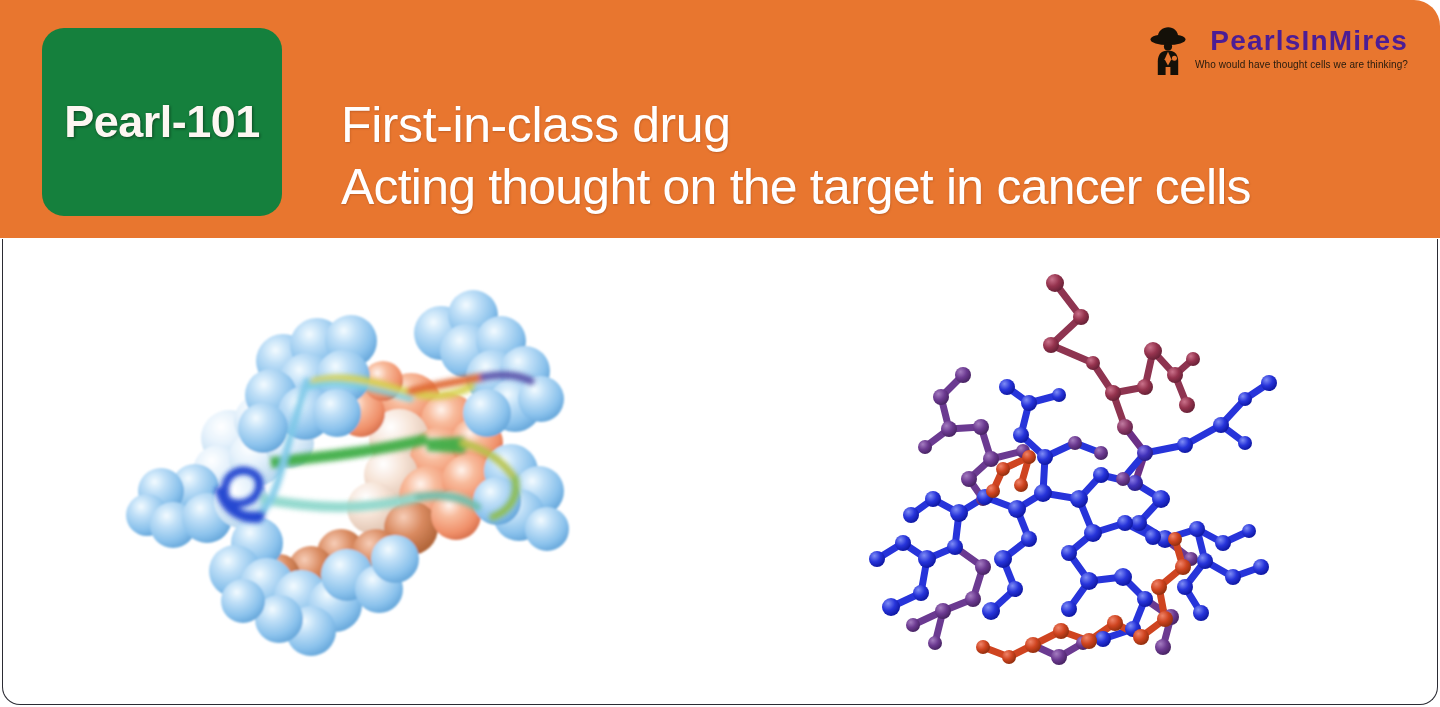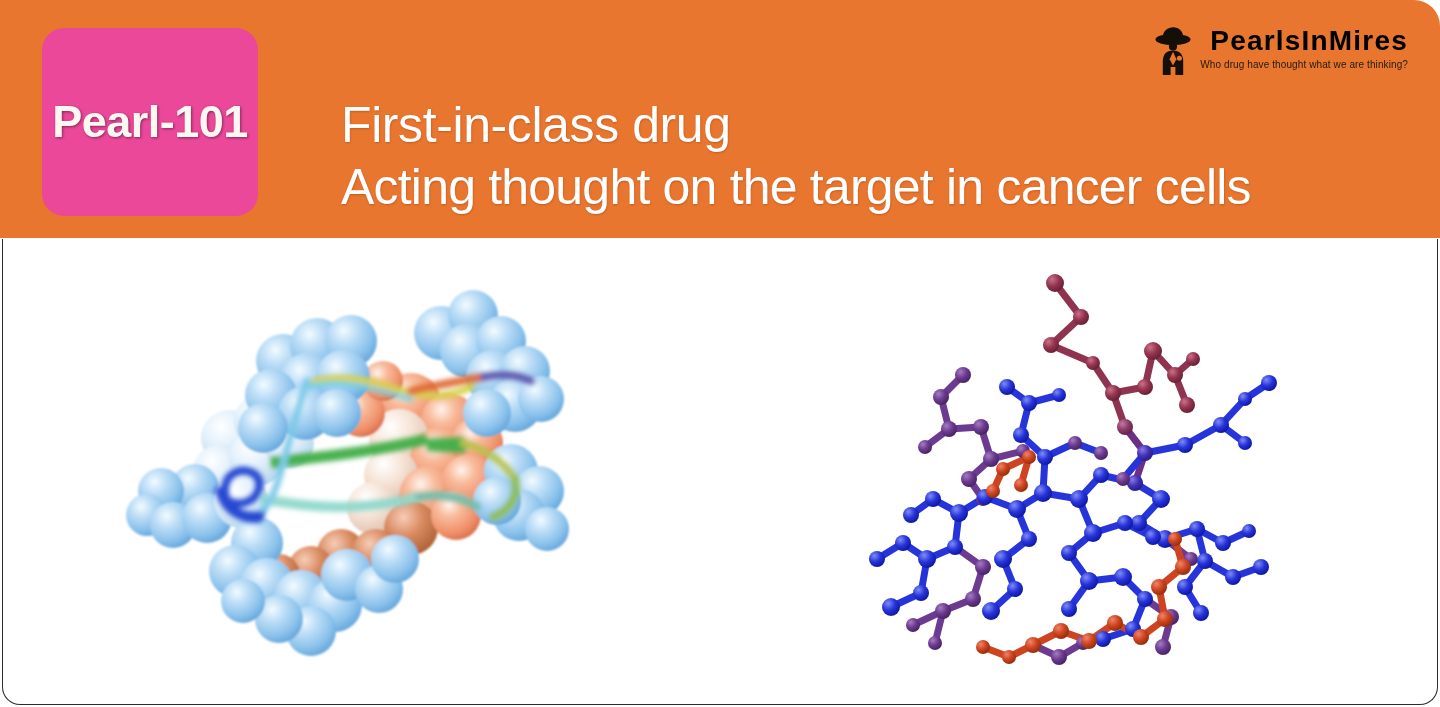--- a/index.html
+++ b/index.html
@@ -28,23 +28,23 @@
     height: 238px;
     background: #e8762f;
     border-top-right-radius: 26px;
     border-top-left-radius: 0px;
   }
 
   .badge {
     position: absolute;
     left: 42px;
     top: 28px;
-    width: 216px;
+    width: 240px;
     height: 188px;
-    background: #ec4899;
+    background: #15803d;
     border-radius: 22px;
     display: flex;
     align-items: center;
     justify-content: center;
   }
 
   .badge-label {
     color: #fdf7f2;
     font-size: 45px;
     font-weight: bold;
@@ -94,21 +94,21 @@
   .logo-text-wrap {
     display: flex;
     flex-direction: column;
     align-items: flex-end;
     padding-top: 2px;
   }
 
   .logo-name {
     font-size: 28px;
     font-weight: bold;
-    color: #000000;
+    color: #4c1d95;
     letter-spacing: 1.2px;
     line-height: 30px;
     font-family: "Liberation Sans", sans-serif;
     white-space: nowrap;
   }
 
   .logo-tagline {
     font-size: 10px;
     color: #241a0d;
     letter-spacing: 0.1px;
@@ -174,21 +174,21 @@
         <path d="M21 25.5 C14.6 25.5 10.8 29.4 10.8 36.2 L10.8 50 L31.2 50 L31.2 36.2 C31.2 29.4 27.4 25.5 21 25.5 Z" fill="#141008"></path>
 
         <path d="M21 26.8 L17.6 34.2 L21 40.5 L24.4 34.2 Z" fill="#e8762f"></path>
         <path d="M18.6 42 L23.4 42 L23.4 50 L18.6 50 Z" fill="#e8762f"></path>
 
         <circle cx="27.4" cy="33.2" r="2.5" fill="#e8762f"></circle>
       </svg>
 
       <div class="logo-text-wrap">
         <div class="logo-name">PearlsInMires</div>
-        <div class="logo-tagline">Who drug have thought what we are thinking?</div>
+        <div class="logo-tagline">Who would have thought cells we are thinking?</div>
       </div>
     </div>
   </div>
 
   <div class="panel">
     <div class="figure-row">
 
       <div class="figure fig-left">
         <svg class="mol" viewBox="0 0 480 440">
           <defs>

